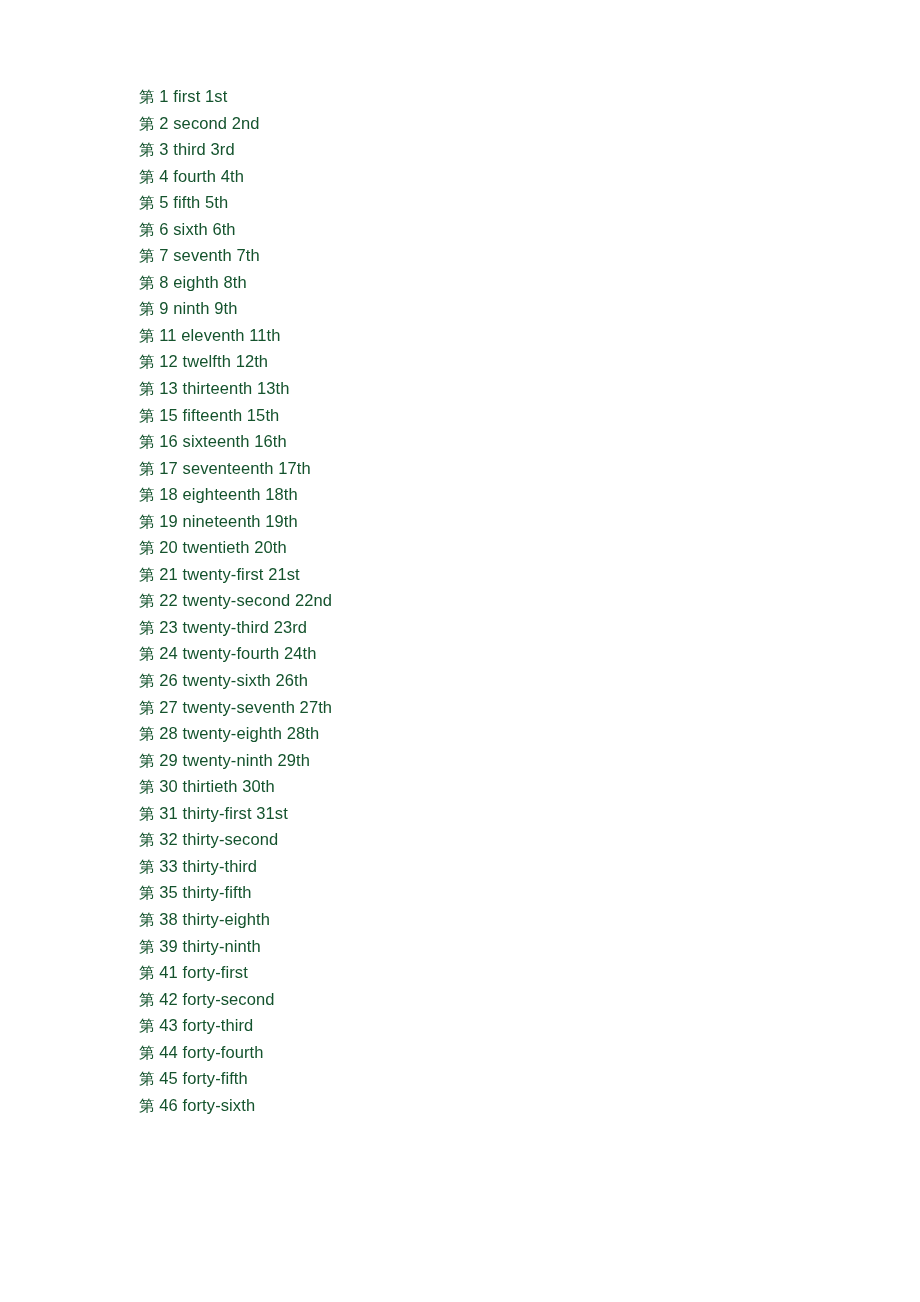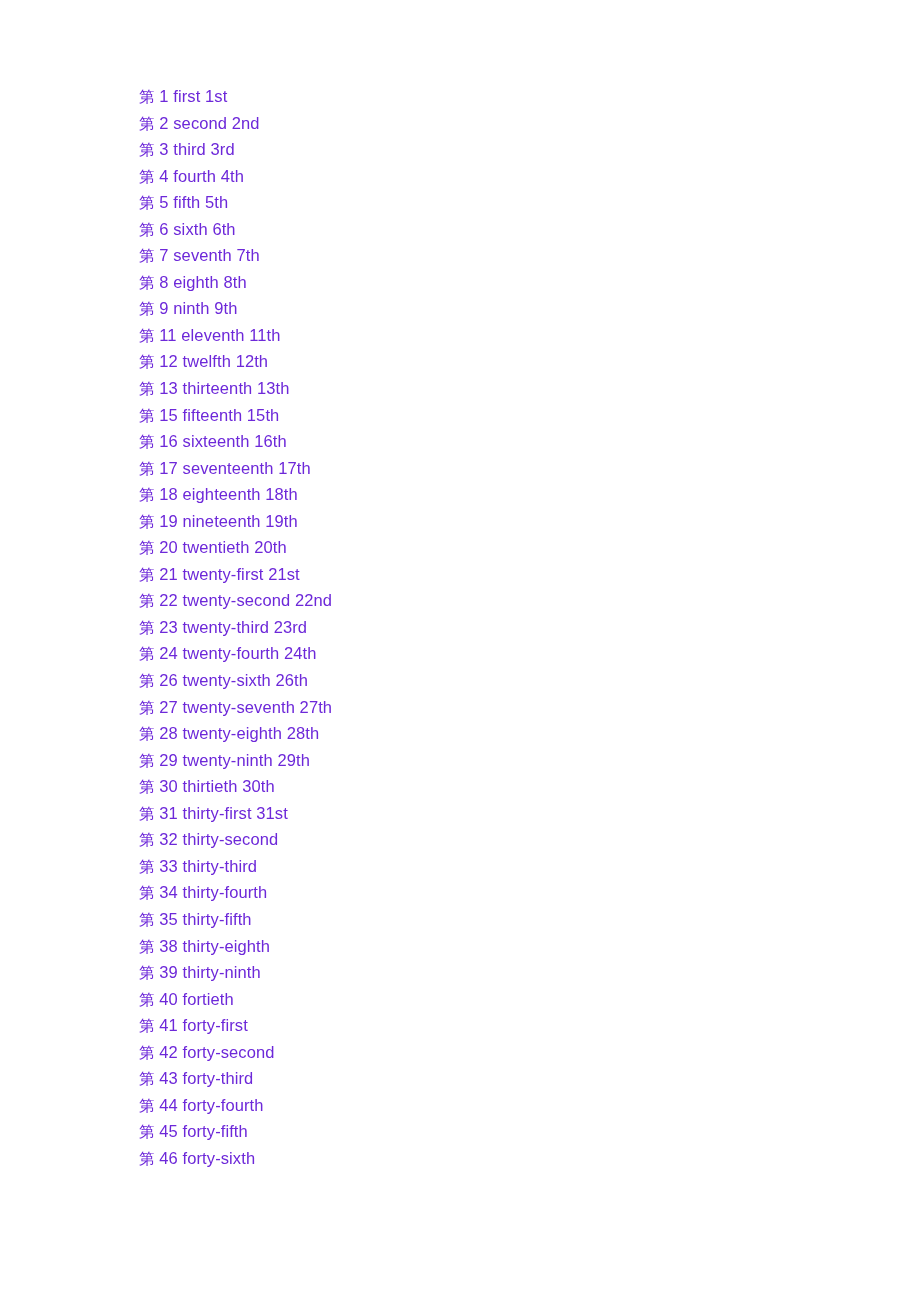--- a/index.html
+++ b/index.html
@@ -26,21 +26,21 @@
   .doc-body {
     position: absolute;
     left: 139px;
     top: 84px;
     width: 700px;
   }
   .line {
     font-size: 16.5px;
     line-height: 25.55px;
     white-space: nowrap;
-    color: #6d28d9;
+    color: #14532d;
     letter-spacing: 0.1px;
   }
   .cjk {
     font-family: "DejaVu Sans", "Liberation Sans", sans-serif;
     font-size: 15.5px;
   }
   .num, .word, .abbr {
     font-family: "Liberation Sans", "DejaVu Sans", sans-serif;
   }
 </style>
@@ -72,25 +72,23 @@
       <div class="line"><span class="cjk">第</span> <span class="num">23</span> <span class="word">twenty-third</span> <span class="abbr">23rd</span></div>
       <div class="line"><span class="cjk">第</span> <span class="num">24</span> <span class="word">twenty-fourth</span> <span class="abbr">24th</span></div>
       <div class="line"><span class="cjk">第</span> <span class="num">26</span> <span class="word">twenty-sixth</span> <span class="abbr">26th</span></div>
       <div class="line"><span class="cjk">第</span> <span class="num">27</span> <span class="word">twenty-seventh</span> <span class="abbr">27th</span></div>
       <div class="line"><span class="cjk">第</span> <span class="num">28</span> <span class="word">twenty-eighth</span> <span class="abbr">28th</span></div>
       <div class="line"><span class="cjk">第</span> <span class="num">29</span> <span class="word">twenty-ninth</span> <span class="abbr">29th</span></div>
       <div class="line"><span class="cjk">第</span> <span class="num">30</span> <span class="word">thirtieth</span> <span class="abbr">30th</span></div>
       <div class="line"><span class="cjk">第</span> <span class="num">31</span> <span class="word">thirty-first</span> <span class="abbr">31st</span></div>
       <div class="line"><span class="cjk">第</span> <span class="num">32</span> <span class="word">thirty-second</span></div>
       <div class="line"><span class="cjk">第</span> <span class="num">33</span> <span class="word">thirty-third</span></div>
-      <div class="line"><span class="cjk">第</span> <span class="num">34</span> <span class="word">thirty-fourth</span></div>
       <div class="line"><span class="cjk">第</span> <span class="num">35</span> <span class="word">thirty-fifth</span></div>
       <div class="line"><span class="cjk">第</span> <span class="num">38</span> <span class="word">thirty-eighth</span></div>
       <div class="line"><span class="cjk">第</span> <span class="num">39</span> <span class="word">thirty-ninth</span></div>
-      <div class="line"><span class="cjk">第</span> <span class="num">40</span> <span class="word">fortieth</span></div>
       <div class="line"><span class="cjk">第</span> <span class="num">41</span> <span class="word">forty-first</span></div>
       <div class="line"><span class="cjk">第</span> <span class="num">42</span> <span class="word">forty-second</span></div>
       <div class="line"><span class="cjk">第</span> <span class="num">43</span> <span class="word">forty-third</span></div>
       <div class="line"><span class="cjk">第</span> <span class="num">44</span> <span class="word">forty-fourth</span></div>
       <div class="line"><span class="cjk">第</span> <span class="num">45</span> <span class="word">forty-fifth</span></div>
       <div class="line"><span class="cjk">第</span> <span class="num">46</span> <span class="word">forty-sixth</span></div>
     </div>
 </div>
 
 </body></html>

